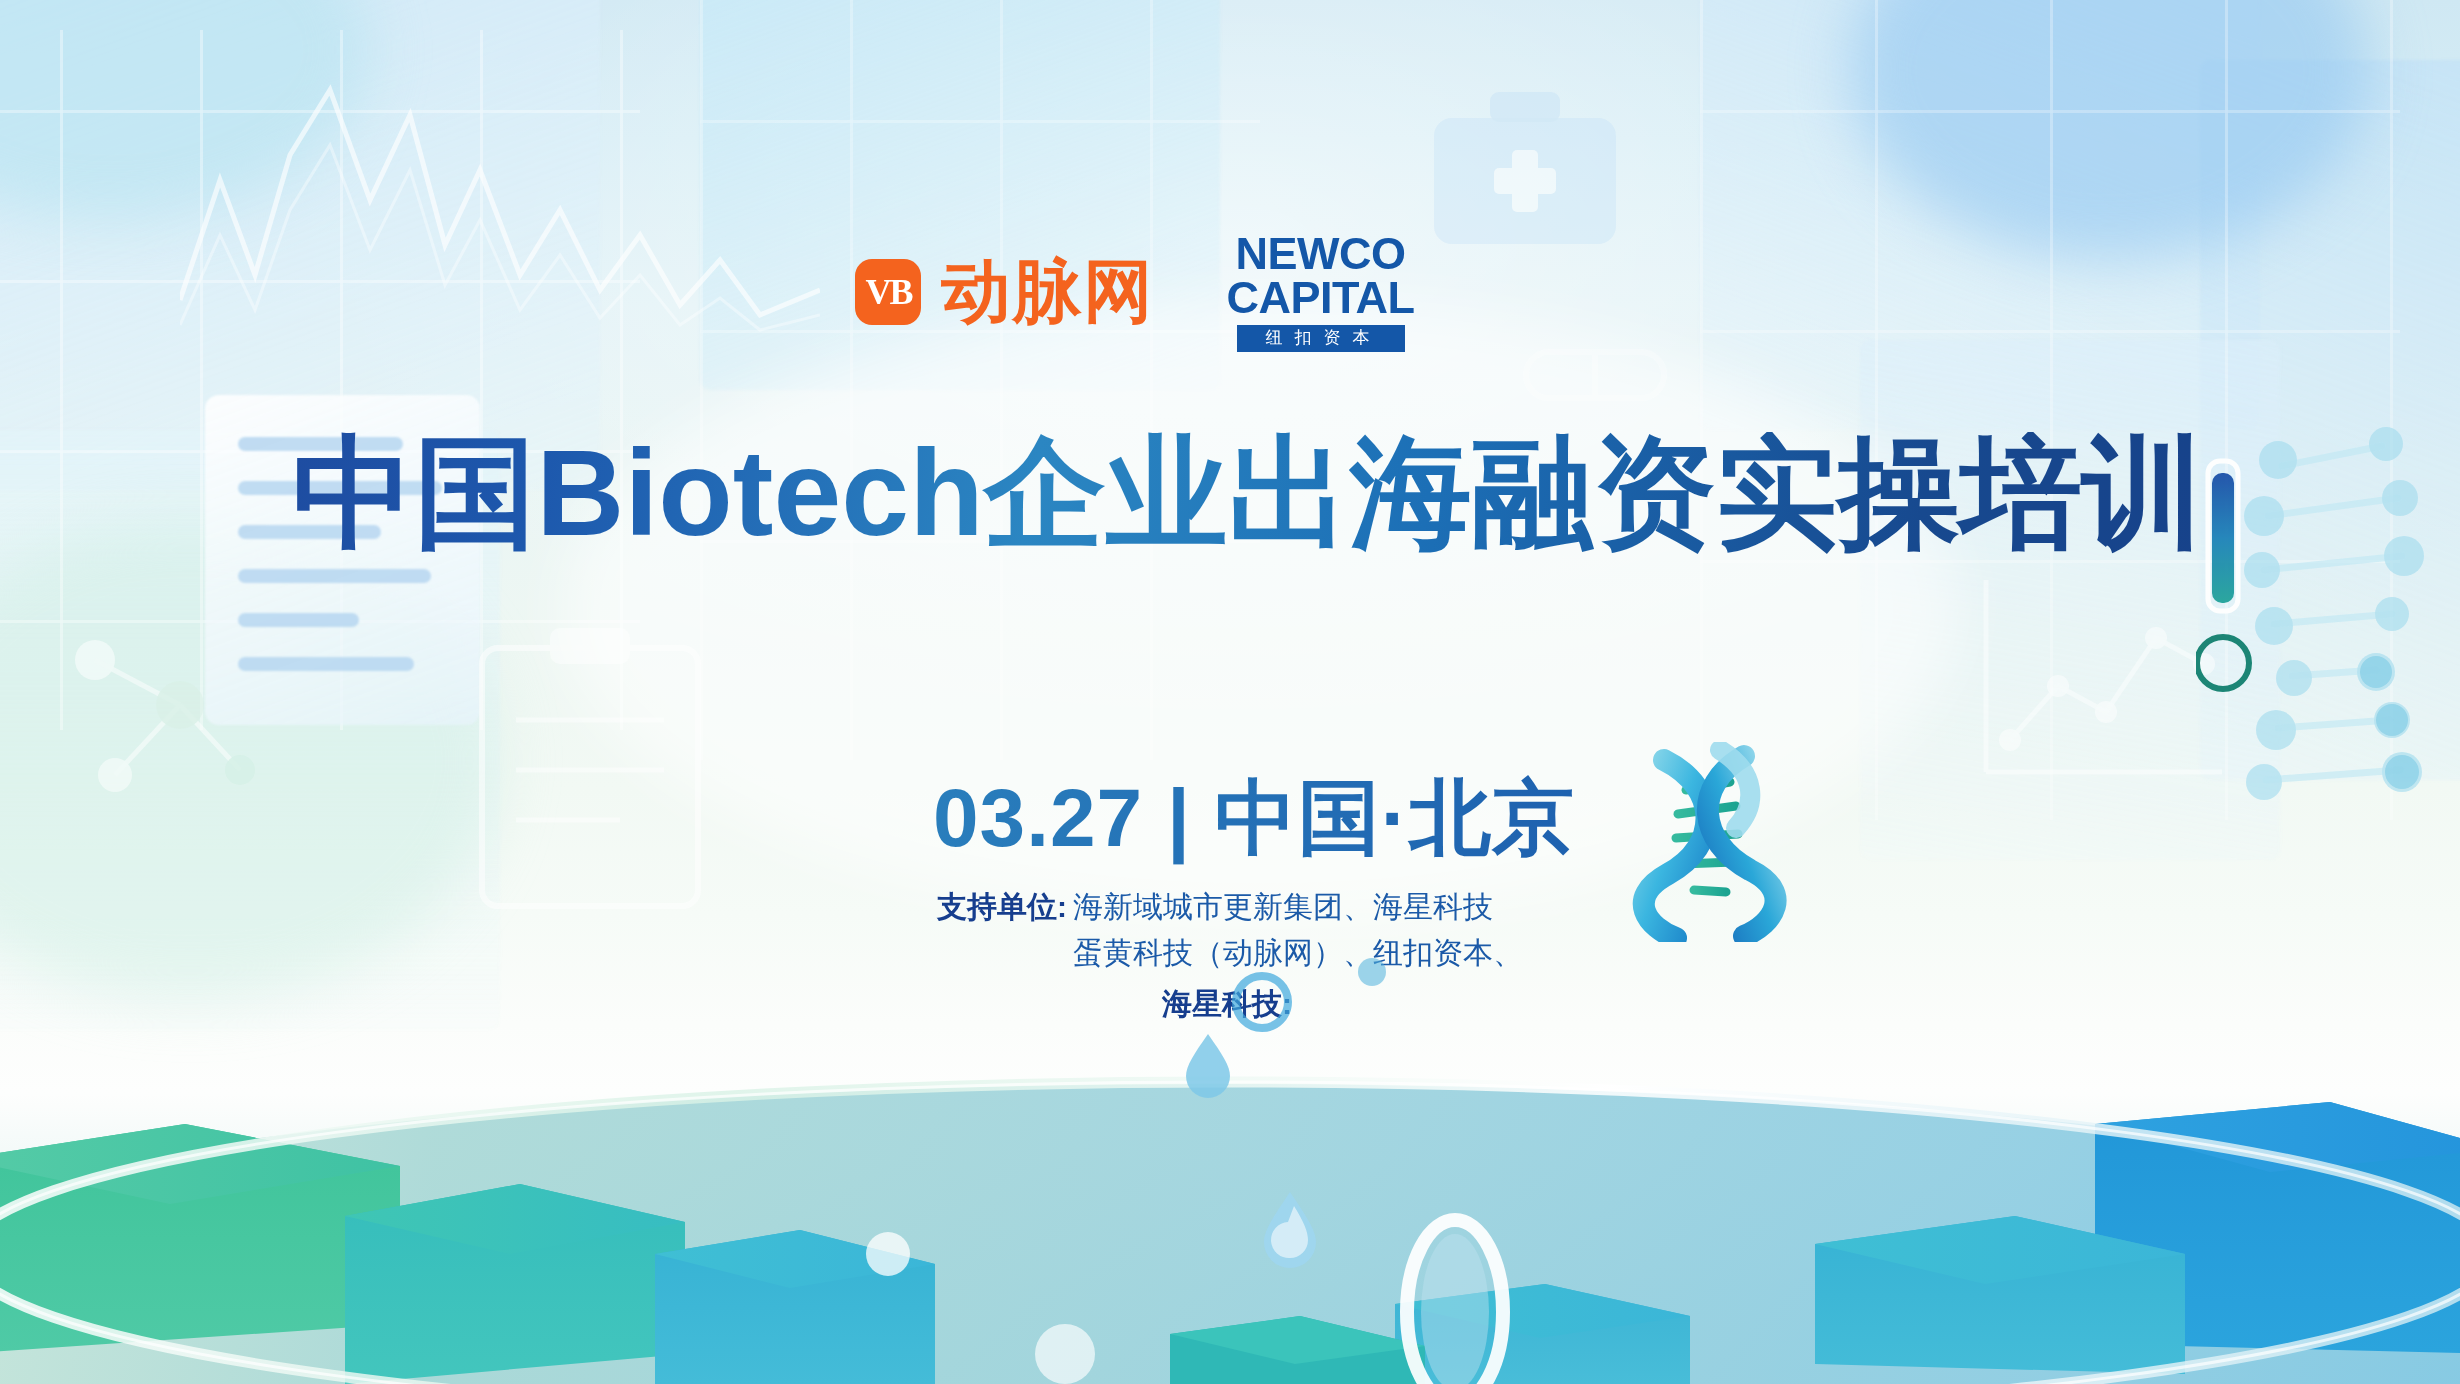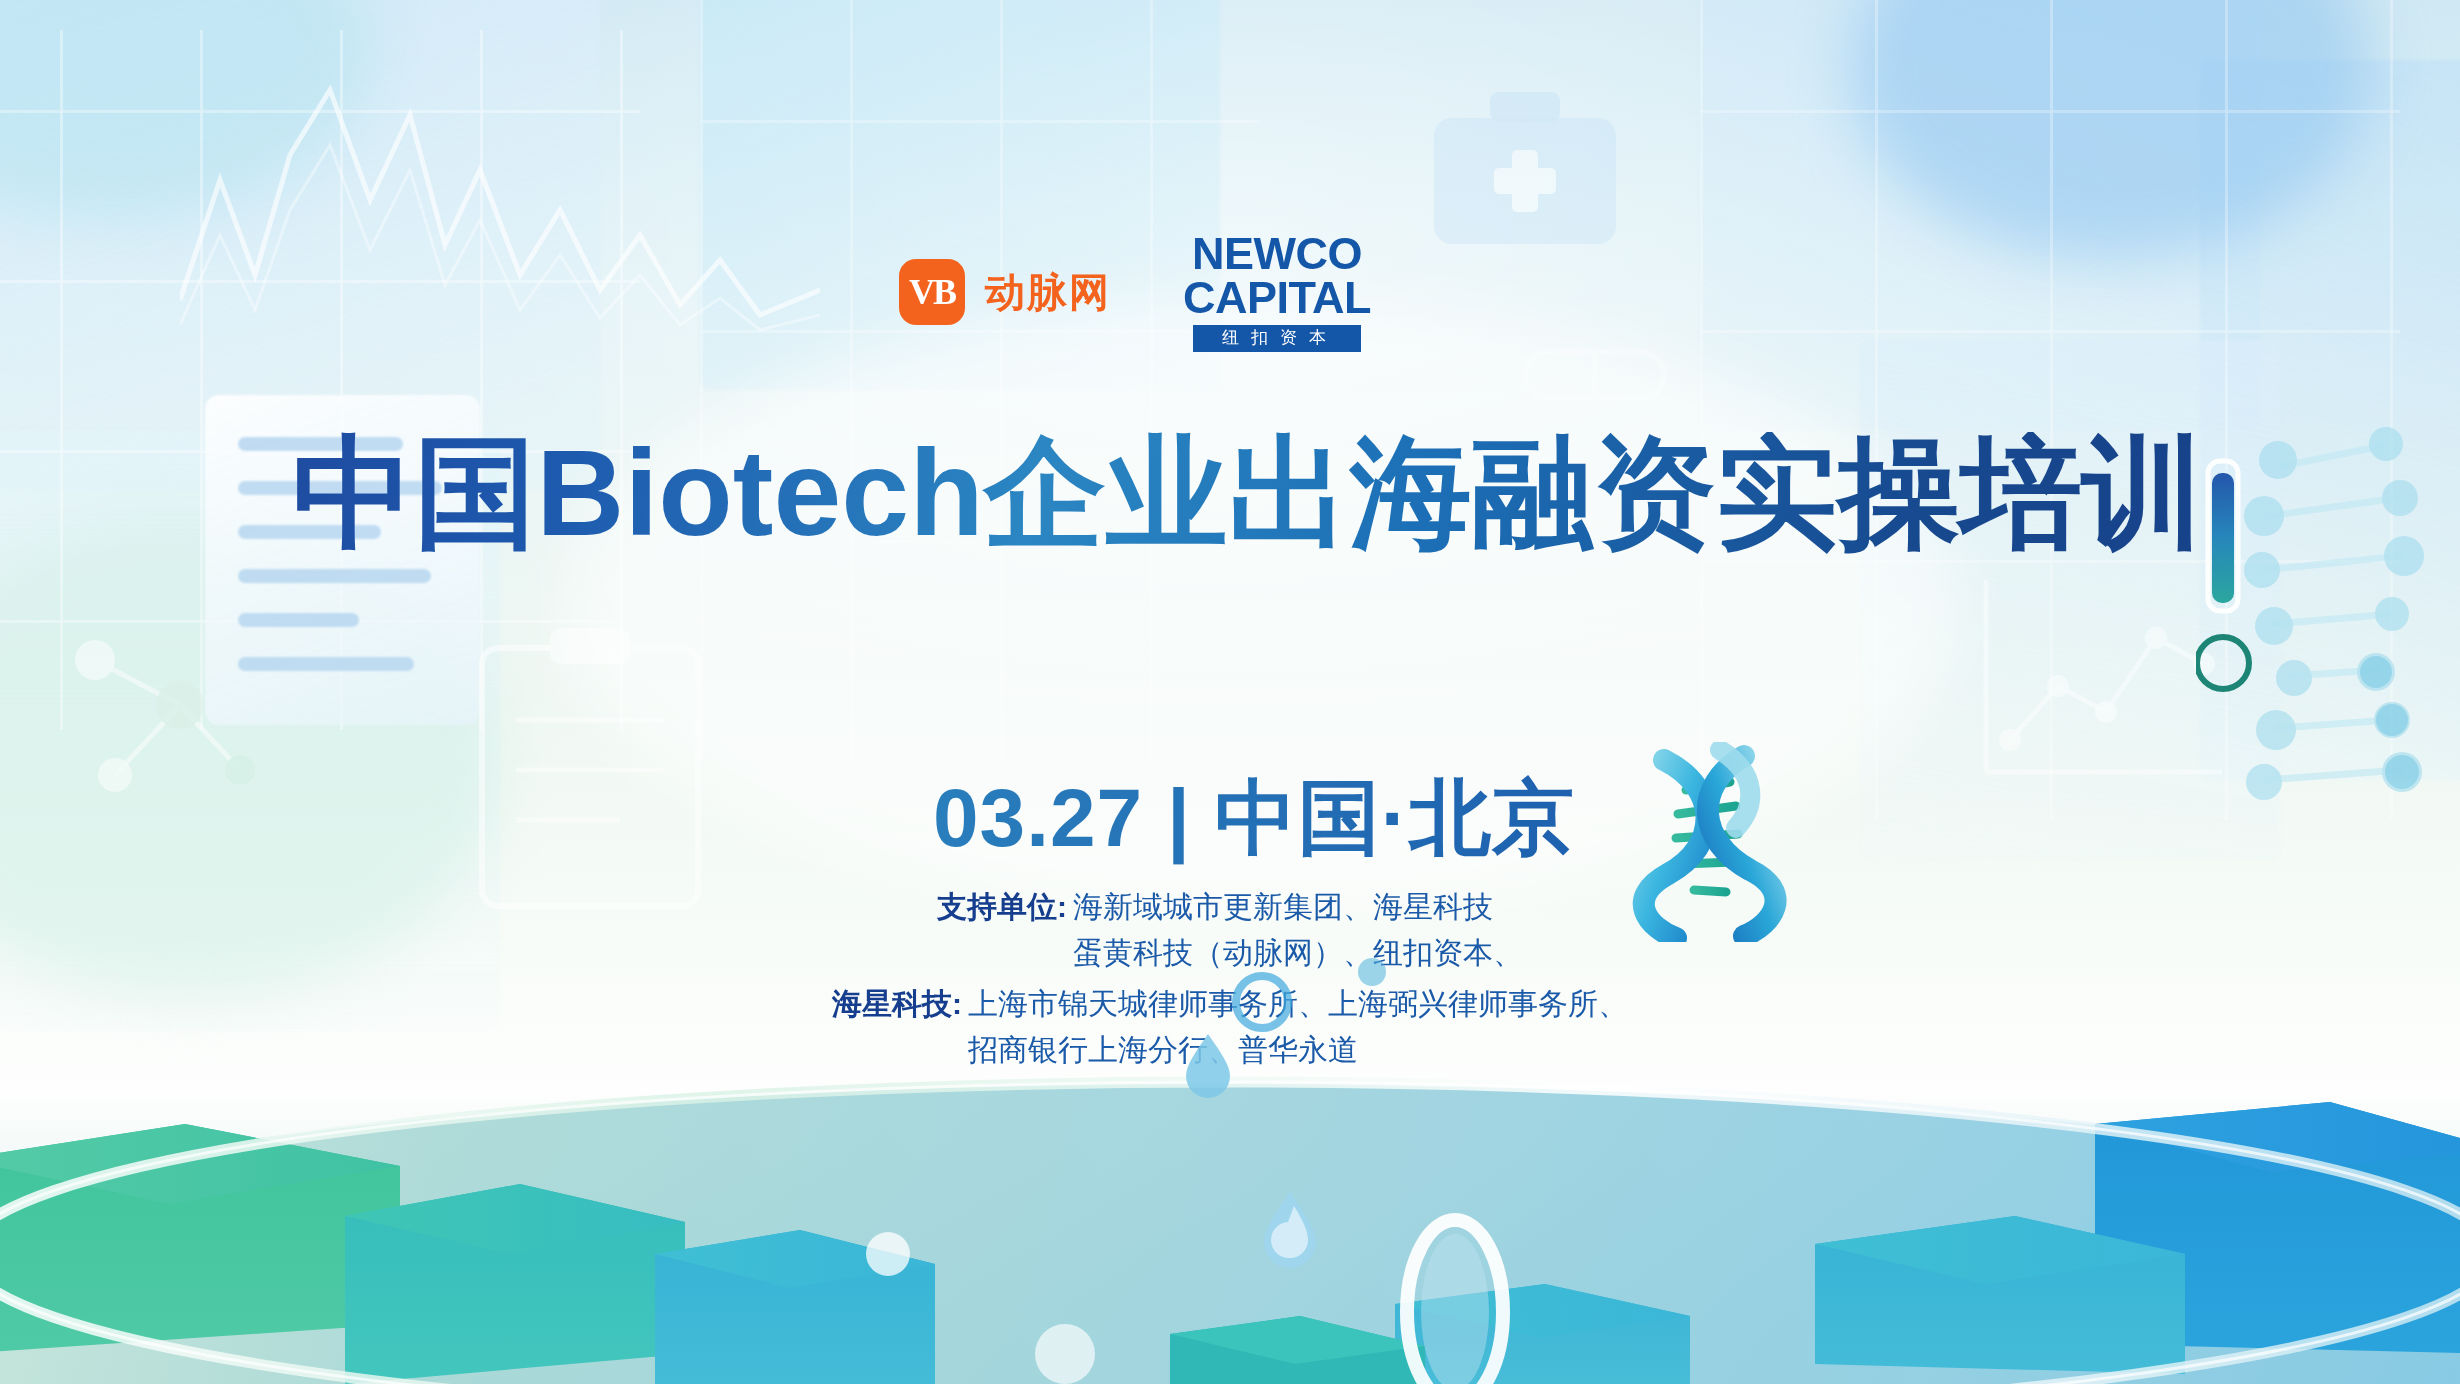--- a/index.html
+++ b/index.html
@@ -86,21 +86,21 @@
   .logo-dmw { display:flex; align-items:center; gap:20px; }
   .dmw-mark {
     width:66px; height:66px; border-radius:17px;
     background:#f4631e;
     display:flex; align-items:center; justify-content:center;
     font-weight:bold; font-size:36px; color:#fff;
     letter-spacing:-2px;
     font-family:"Liberation Serif","DejaVu Serif",serif;
   }
   .dmw-text {
-    font-size:40px; font-weight:bold; color:#f4631e;
+    font-size:69px; font-weight:bold; color:#f4631e;
     letter-spacing:2px; line-height:1;
   }
 
   .logo-newco { display:flex; flex-direction:column; align-items:center; }
   .newco-en {
     font-size:45px; font-weight:bold; color:#1457a8;
     line-height:.98; letter-spacing:-.5px; text-align:center;
   }
   .newco-cn {
     margin-top:5px;
@@ -404,24 +404,20 @@
     <div class="credit-block">
       <span class="credit-label">支持单位:</span>
       <span class="credit-values">
         <div>海新域城市更新集团、海星科技</div>
         <div>蛋黄科技（动脉网）、纽扣资本、</div>
       </span>
     </div>
 
     <div class="credit-block" style="margin-top:6px;">
       <span class="credit-label">海星科技:</span>
-      <span class="credit-values">
-        <div>上海市锦天城律师事务所、上海弼兴律师事务所、</div>
-        <div>招商银行上海分行、普华永道</div>
-      </span>
     </div>
   </div>
 
   <svg class="stage" viewBox="0 0 2460 430" preserveAspectRatio="none">
     <defs>
       <linearGradient id="floorG" x1="0" y1="0" x2="1" y2="0">
         <stop offset="0%" stop-color="#cfe9da"></stop>
         <stop offset="22%" stop-color="#a9d8d6"></stop>
         <stop offset="50%" stop-color="#9ed3dd"></stop>
         <stop offset="78%" stop-color="#8fcde2"></stop>

